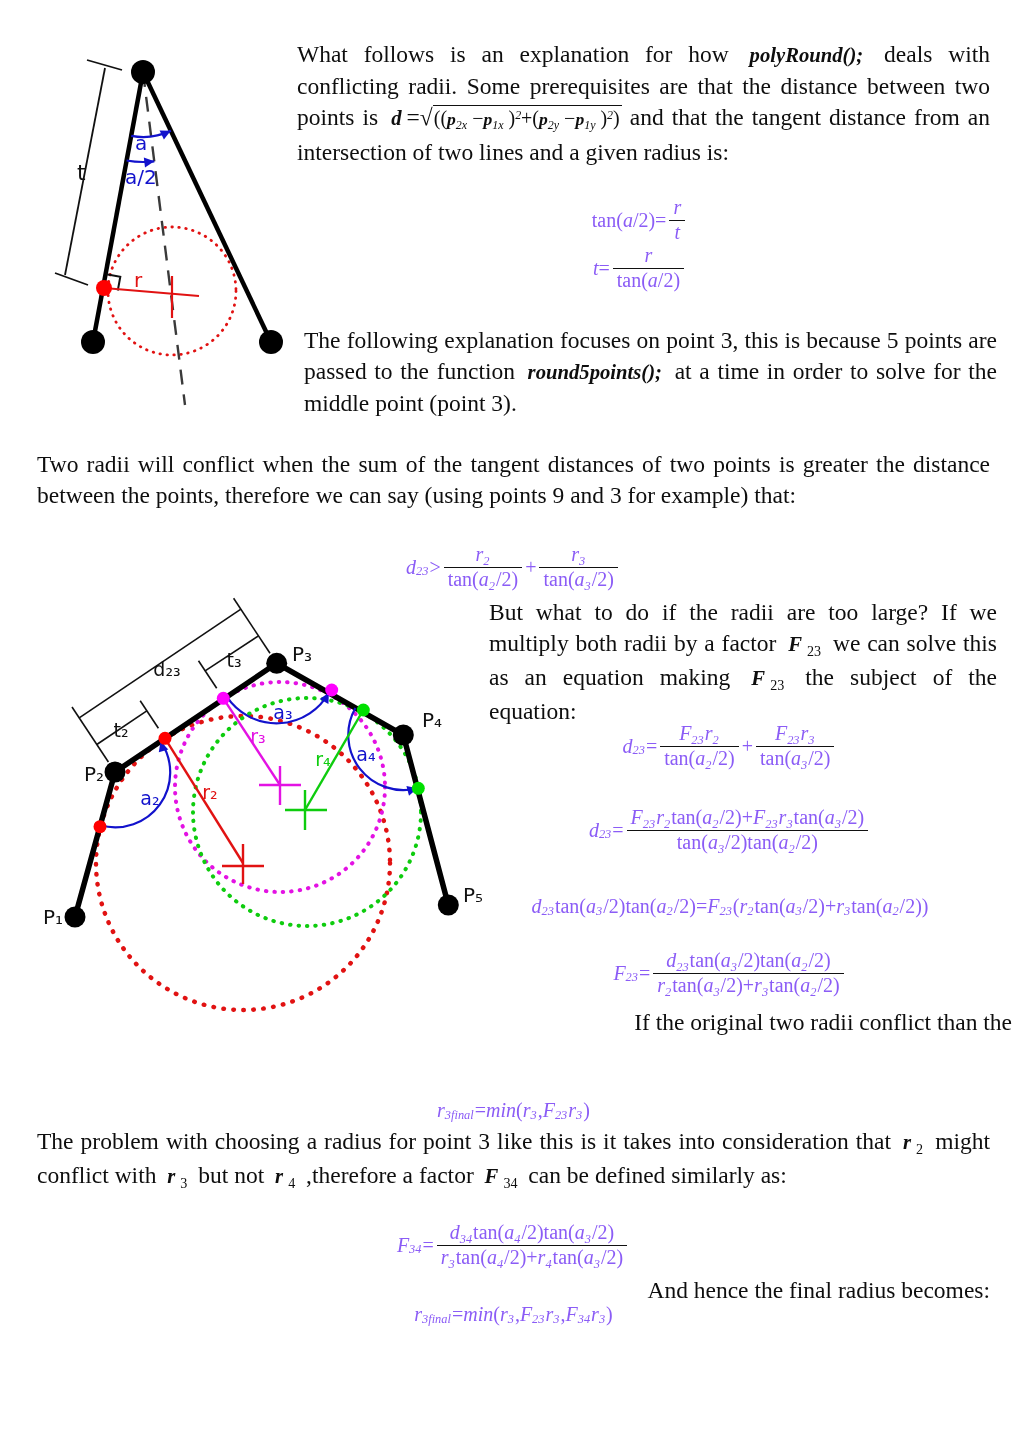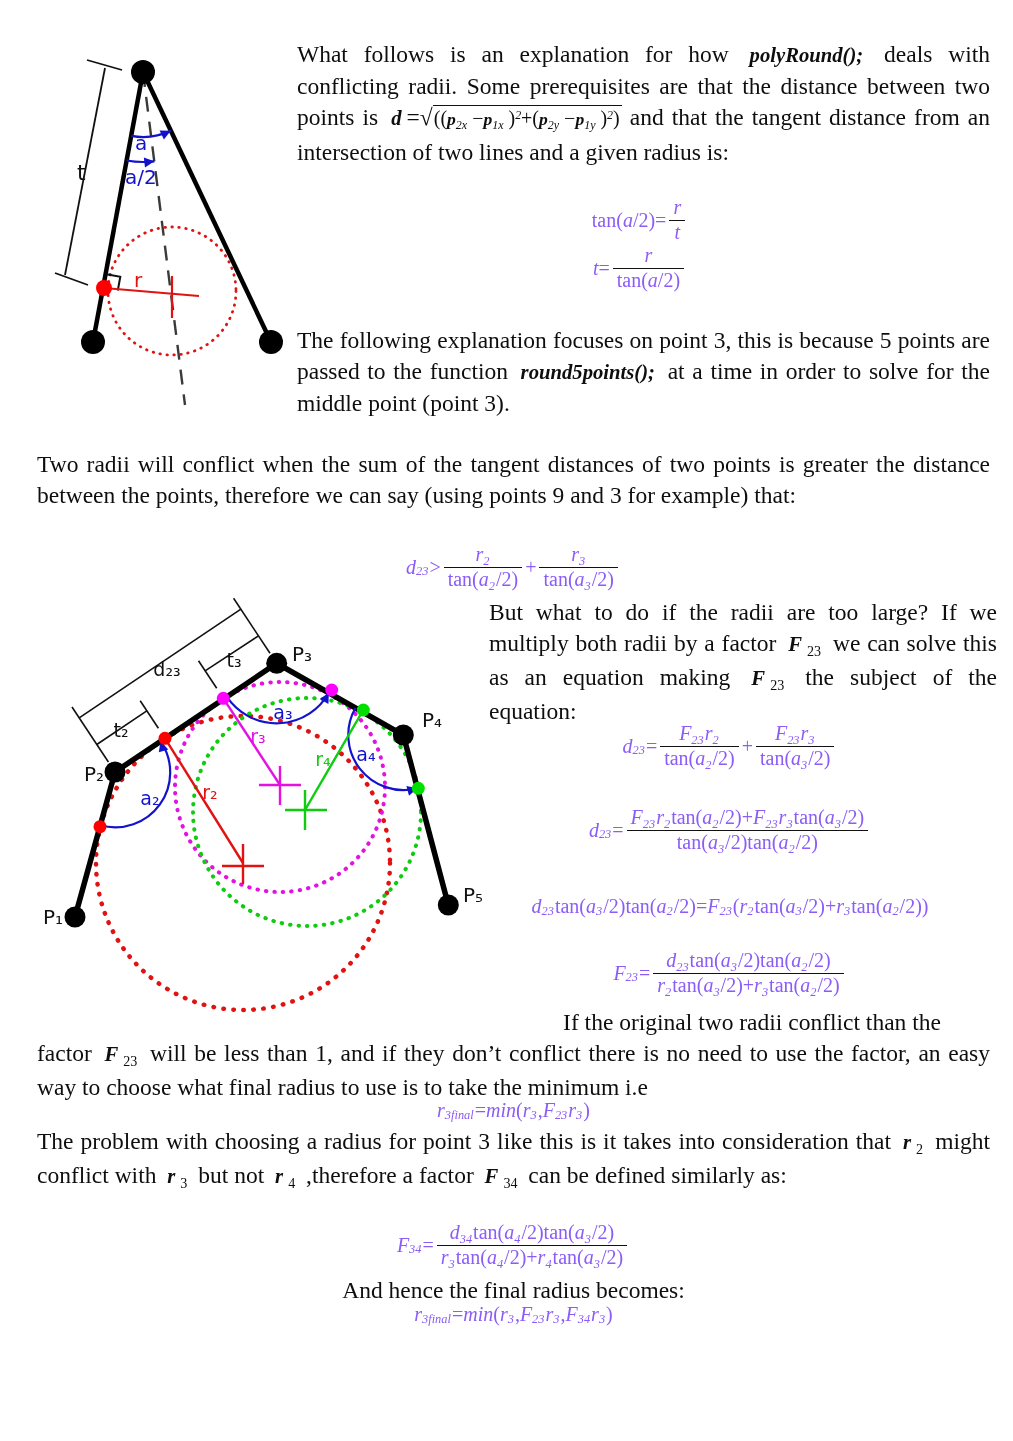--- a/index.html
+++ b/index.html
@@ -1,19 +1,19 @@
 <!DOCTYPE html>
 <html><head>
 <meta charset="utf-8">
 <style>
   html,body{margin:0;padding:0;background:#fff;}
   .page{position:relative;width:1013px;height:1441px;background:#ffffff;overflow:hidden;
         font-family:"Liberation Serif", serif;color:#111;}
   .para{position:absolute;font-size:23.5px;line-height:31px;text-align:justify;color:#0e0e0e;}
-  .para.noj{text-align:center;}
+  .para.noj{text-align:right;}
   .rich-m{font-style:italic;font-size:0.88em;margin:0 5px;font-weight:bold;}
   .rich-t{font-style:normal;margin-top:48px;}
   .rich-sub{font-size:0.60em;position:relative;top:0.33em;margin-right:5px;}
   .rich-sup{font-size:0.60em;position:relative;top:-0.5em;}
   .sqrt{border-top:1.5px solid #111;padding:1px 2px 0 1px;font-size:0.85em;font-style:italic;}
   .sqrt .rich-m{margin:0;}
   .formula{position:absolute;font-size:20px;text-align:center;color:#8b5cf6;}
   .formula > span{vertical-align:middle;}
   .tk-i{font-style:italic;}
   .tk-r{font-style:normal;}
@@ -62,21 +62,21 @@
     <text x="100" y="100" font-size="20" fill="#1212cc">a</text>
     <text x="90" y="134" font-size="20" fill="#1212cc">a/2</text>
     <text x="99" y="237" font-size="20" fill="#e11212">r</text>
   </svg>
 
   <div class="para" style="left:297px;top:39px;width:693px;"><span class="rich-t">What follows is an explanation for how </span><span class="rich-m">polyRound();</span><span class="rich-t"> deals with conflicting radii. Some prerequisites are that the distance between two points is </span><span class="rich-m">d</span><span class="rich-t">=√</span><span class="sqrt"><span class="rich-t">((</span><span class="rich-m">p</span><span class="rich-sub">2x</span><span class="rich-t">−</span><span class="rich-m">p</span><span class="rich-sub">1x</span><span class="rich-t">)</span><span class="rich-sup">2</span><span class="rich-t">+(</span><span class="rich-m">p</span><span class="rich-sub">2y</span><span class="rich-t">−</span><span class="rich-m">p</span><span class="rich-sub">1y</span><span class="rich-t">)</span><span class="rich-sup">2</span><span class="rich-t">)</span></span><span class="rich-t"> and that the tangent distance from an intersection of two lines and a given radius is:</span></div>
 
   <div class="formula" style="left:297px;top:196px;width:686px;"><span class="tk-r">tan(</span><span class="tk-i">a</span><span class="tk-r">/2)=</span><span class="frac"><span class="num"><span class="tk-i">r</span></span><span class="den"><span class="tk-i">t</span></span></span></div>
   <div class="formula" style="left:297px;top:244px;width:686px;"><span class="tk-i">t</span><span class="tk-r">=</span><span class="frac"><span class="num"><span class="tk-i">r</span></span><span class="den"><span class="tk-r">tan(</span><span class="tk-i">a</span><span class="tk-r">/2)</span></span></span></div>
 
-  <div class="para" style="left:297px;top:325px;width:693px;"><span class="rich-t">The following explanation focuses on point 3, this is because 5 points are passed to the function </span><span class="rich-m">round5points();</span><span class="rich-t"> at a time in order to solve for the middle point (point 3).</span></div>
+  <div class="para" style="left:304px;top:325px;width:693px;"><span class="rich-t">The following explanation focuses on point 3, this is because 5 points are passed to the function </span><span class="rich-m">round5points();</span><span class="rich-t"> at a time in order to solve for the middle point (point 3).</span></div>
 
   <div class="para" style="left:37px;top:449px;width:953px;">Two radii will conflict when the sum of the tangent distances of two points is greater the distance between the points, therefore we can say (using points 9 and 3 for example) that:</div>
 
   <div class="formula" style="left:37px;top:543px;width:953px;"><span class="tk-i">d</span><span class="tk-s">23</span><span class="tk-r">&gt;</span><span class="frac"><span class="num"><span class="tk-i">r</span><span class="tk-s">2</span></span><span class="den"><span class="tk-r">tan(</span><span class="tk-i">a</span><span class="tk-s">2</span><span class="tk-r">/2)</span></span></span><span class="tk-r">+</span><span class="frac"><span class="num"><span class="tk-i">r</span><span class="tk-s">3</span></span><span class="den"><span class="tk-r">tan(</span><span class="tk-i">a</span><span class="tk-s">3</span><span class="tk-r">/2)</span></span></span></div>
 
   <svg style="left:30px;top:590px;" width="470" height="445" viewBox="0 0 470 445">
 
     <circle cx="213" cy="273" r="147" fill="none" stroke="#e11212" stroke-width="4.5" stroke-dasharray="0.5 9.5" stroke-linecap="round"></circle>
     <circle cx="250" cy="197" r="105" fill="none" stroke="#e312e3" stroke-width="4" stroke-dasharray="0.5 8" stroke-linecap="round"></circle>
     <circle cx="277" cy="222" r="114" fill="none" stroke="#0ecc0e" stroke-width="4" stroke-dasharray="0.5 8" stroke-linecap="round"></circle>
@@ -139,21 +139,20 @@
   </svg>
 
   <div class="para" style="left:489px;top:597px;width:508px;"><span class="rich-t">But what to do if the radii are too large? If we multiply both radii by a factor </span><span class="rich-m">F</span><span class="rich-sub">23</span><span class="rich-t"> we can solve this as an equation making </span><span class="rich-m">F</span><span class="rich-sub">23</span><span class="rich-t"> the subject of the equation:</span></div>
 
   <div class="formula" style="left:470px;top:722px;width:520px;"><span class="tk-i">d</span><span class="tk-s">23</span><span class="tk-r">=</span><span class="frac"><span class="num"><span class="tk-i">F</span><span class="tk-s">23</span><span class="tk-i">r</span><span class="tk-s">2</span></span><span class="den"><span class="tk-r">tan(</span><span class="tk-i">a</span><span class="tk-s">2</span><span class="tk-r">/2)</span></span></span><span class="tk-r">+</span><span class="frac"><span class="num"><span class="tk-i">F</span><span class="tk-s">23</span><span class="tk-i">r</span><span class="tk-s">3</span></span><span class="den"><span class="tk-r">tan(</span><span class="tk-i">a</span><span class="tk-s">3</span><span class="tk-r">/2)</span></span></span></div>
   <div class="formula" style="left:470px;top:806px;width:520px;"><span class="tk-i">d</span><span class="tk-s">23</span><span class="tk-r">=</span><span class="frac"><span class="num"><span class="tk-i">F</span><span class="tk-s">23</span><span class="tk-i">r</span><span class="tk-s">2</span><span class="tk-r">tan(</span><span class="tk-i">a</span><span class="tk-s">2</span><span class="tk-r">/2)+</span><span class="tk-i">F</span><span class="tk-s">23</span><span class="tk-i">r</span><span class="tk-s">3</span><span class="tk-r">tan(</span><span class="tk-i">a</span><span class="tk-s">3</span><span class="tk-r">/2)</span></span><span class="den"><span class="tk-r">tan(</span><span class="tk-i">a</span><span class="tk-s">3</span><span class="tk-r">/2)tan(</span><span class="tk-i">a</span><span class="tk-s">2</span><span class="tk-r">/2)</span></span></span></div>
   <div class="formula" style="left:470px;top:893px;width:520px;"><span class="tk-i">d</span><span class="tk-s">23</span><span class="tk-r">tan(</span><span class="tk-i">a</span><span class="tk-s">3</span><span class="tk-r">/2)tan(</span><span class="tk-i">a</span><span class="tk-s">2</span><span class="tk-r">/2)=</span><span class="tk-i">F</span><span class="tk-s">23</span><span class="tk-r">(</span><span class="tk-i">r</span><span class="tk-s">2</span><span class="tk-r">tan(</span><span class="tk-i">a</span><span class="tk-s">3</span><span class="tk-r">/2)+</span><span class="tk-i">r</span><span class="tk-s">3</span><span class="tk-r">tan(</span><span class="tk-i">a</span><span class="tk-s">2</span><span class="tk-r">/2))</span></div>
   <div class="formula" style="left:470px;top:949px;width:520px;"><span class="tk-i">F</span><span class="tk-s">23</span><span class="tk-r">=</span><span class="frac"><span class="num"><span class="tk-i">d</span><span class="tk-s">23</span><span class="tk-r">tan(</span><span class="tk-i">a</span><span class="tk-s">3</span><span class="tk-r">/2)tan(</span><span class="tk-i">a</span><span class="tk-s">2</span><span class="tk-r">/2)</span></span><span class="den"><span class="tk-i">r</span><span class="tk-s">2</span><span class="tk-r">tan(</span><span class="tk-i">a</span><span class="tk-s">3</span><span class="tk-r">/2)+</span><span class="tk-i">r</span><span class="tk-s">3</span><span class="tk-r">tan(</span><span class="tk-i">a</span><span class="tk-s">2</span><span class="tk-r">/2)</span></span></span></div>
 
   <div class="para noj" style="left:492px;top:1007px;width:520px;">If the original two radii conflict than the</div>
-  <div class="para" style="left:37px;top:1038px;width:953px;"><span class="rich-t">factor </span><span class="rich-m">F</span><span class="rich-sub">23</span><span class="rich-t"> will be less than 1, and if they don’t conflict there is no need to use the factor, an easy way to choose what final radius to use is to take the minimum i.e</span></div>
 
   <div class="formula" style="left:37px;top:1097px;width:953px;"><span class="tk-i">r</span><span class="tk-s">3final</span><span class="tk-r">=</span><span class="tk-i">min</span><span class="tk-r">(</span><span class="tk-i">r</span><span class="tk-s">3</span><span class="tk-r">,</span><span class="tk-i">F</span><span class="tk-s">23</span><span class="tk-i">r</span><span class="tk-s">3</span><span class="tk-r">)</span></div>
 
   <div class="para" style="left:37px;top:1126px;width:953px;"><span class="rich-t">The problem with choosing a radius for point 3 like this is it takes into consideration that </span><span class="rich-m">r</span><span class="rich-sub">2</span><span class="rich-t"> might conflict with </span><span class="rich-m">r</span><span class="rich-sub">3</span><span class="rich-t"> but not </span><span class="rich-m">r</span><span class="rich-sub">4</span><span class="rich-t"> ,therefore a factor </span><span class="rich-m">F</span><span class="rich-sub">34</span><span class="rich-t"> can be defined similarly as:</span></div>
 
   <div class="formula" style="left:37px;top:1221px;width:953px;"><span class="tk-i">F</span><span class="tk-s">34</span><span class="tk-r">=</span><span class="frac"><span class="num"><span class="tk-i">d</span><span class="tk-s">34</span><span class="tk-r">tan(</span><span class="tk-i">a</span><span class="tk-s">4</span><span class="tk-r">/2)tan(</span><span class="tk-i">a</span><span class="tk-s">3</span><span class="tk-r">/2)</span></span><span class="den"><span class="tk-i">r</span><span class="tk-s">3</span><span class="tk-r">tan(</span><span class="tk-i">a</span><span class="tk-s">4</span><span class="tk-r">/2)+</span><span class="tk-i">r</span><span class="tk-s">4</span><span class="tk-r">tan(</span><span class="tk-i">a</span><span class="tk-s">3</span><span class="tk-r">/2)</span></span></span></div>
 
   <div class="para noj" style="left:37px;top:1275px;width:953px;">And hence the final radius becomes:</div>
 
   <div class="formula" style="left:37px;top:1301px;width:953px;"><span class="tk-i">r</span><span class="tk-s">3final</span><span class="tk-r">=</span><span class="tk-i">min</span><span class="tk-r">(</span><span class="tk-i">r</span><span class="tk-s">3</span><span class="tk-r">,</span><span class="tk-i">F</span><span class="tk-s">23</span><span class="tk-i">r</span><span class="tk-s">3</span><span class="tk-r">,</span><span class="tk-i">F</span><span class="tk-s">34</span><span class="tk-i">r</span><span class="tk-s">3</span><span class="tk-r">)</span></div>

